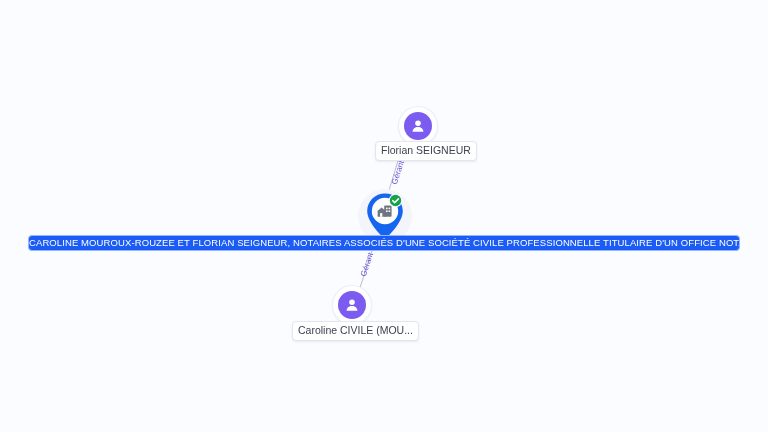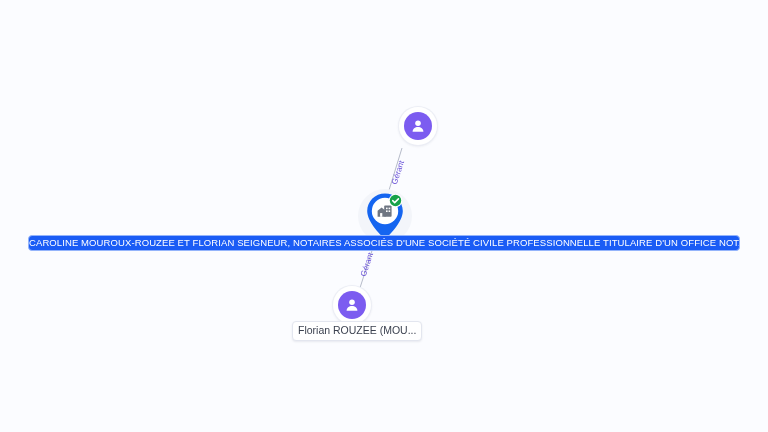--- a/index.html
+++ b/index.html
@@ -149,20 +149,21 @@
 
   <div class="person-node" style="left: 399px; top: 107px;">
     <div class="person-ring"></div>
     <div class="person-avatar">
       <svg width="18" height="18" viewBox="0 0 24 24" aria-hidden="true">
         <circle cx="12" cy="8.4" r="3.7" fill="#ffffff"></circle>
         <path d="M4.8 19.6c0-3.7 3.3-6.2 7.2-6.2s7.2 2.5 7.2 6.2z" fill="#ffffff"></path>
       </svg>
     </div>
   </div>
+  <div class="node-caption" style="left: 375px; top: 141px;">Florian SEIGNEUR</div>
 
   <div class="company-node" style="left: 358px; top: 189px;">
     <div class="company-halo"></div>
     <div class="company-pin">
       <svg width="40" height="48" viewBox="0 0 40 48" aria-hidden="true">
         <path d="M20 1.5C10.1 1.5 2.2 9.3 2.2 19c0 10.6 12.9 23.6 16.4 26.9a2 2 0 0 0 2.8 0C24.9 42.6 37.8 29.6 37.8 19 37.8 9.3 29.9 1.5 20 1.5z" fill="#1565f0"></path>
         <circle cx="20" cy="19" r="13.2" fill="#ffffff"></circle>
         <g fill="#6f7682">
           <rect x="19.2" y="13.6" width="7.4" height="11.2" rx="0.8"></rect>
           <rect x="21.0" y="15.6" width="1.6" height="1.6" fill="#ffffff"></rect>
@@ -187,15 +188,15 @@
 
   <div class="person-node" style="left: 333px; top: 286px;">
     <div class="person-ring"></div>
     <div class="person-avatar">
       <svg width="18" height="18" viewBox="0 0 24 24" aria-hidden="true">
         <circle cx="12" cy="8.4" r="3.7" fill="#ffffff"></circle>
         <path d="M4.8 19.6c0-3.7 3.3-6.2 7.2-6.2s7.2 2.5 7.2 6.2z" fill="#ffffff"></path>
       </svg>
     </div>
   </div>
-  <div class="node-caption" style="left: 292px; top: 321px;">Florian ROUZEE (MOU...</div>
+  <div class="node-caption" style="left: 292px; top: 321px;">Caroline CIVILE (MOU...</div>
 
 </div>
 
 </body></html>

